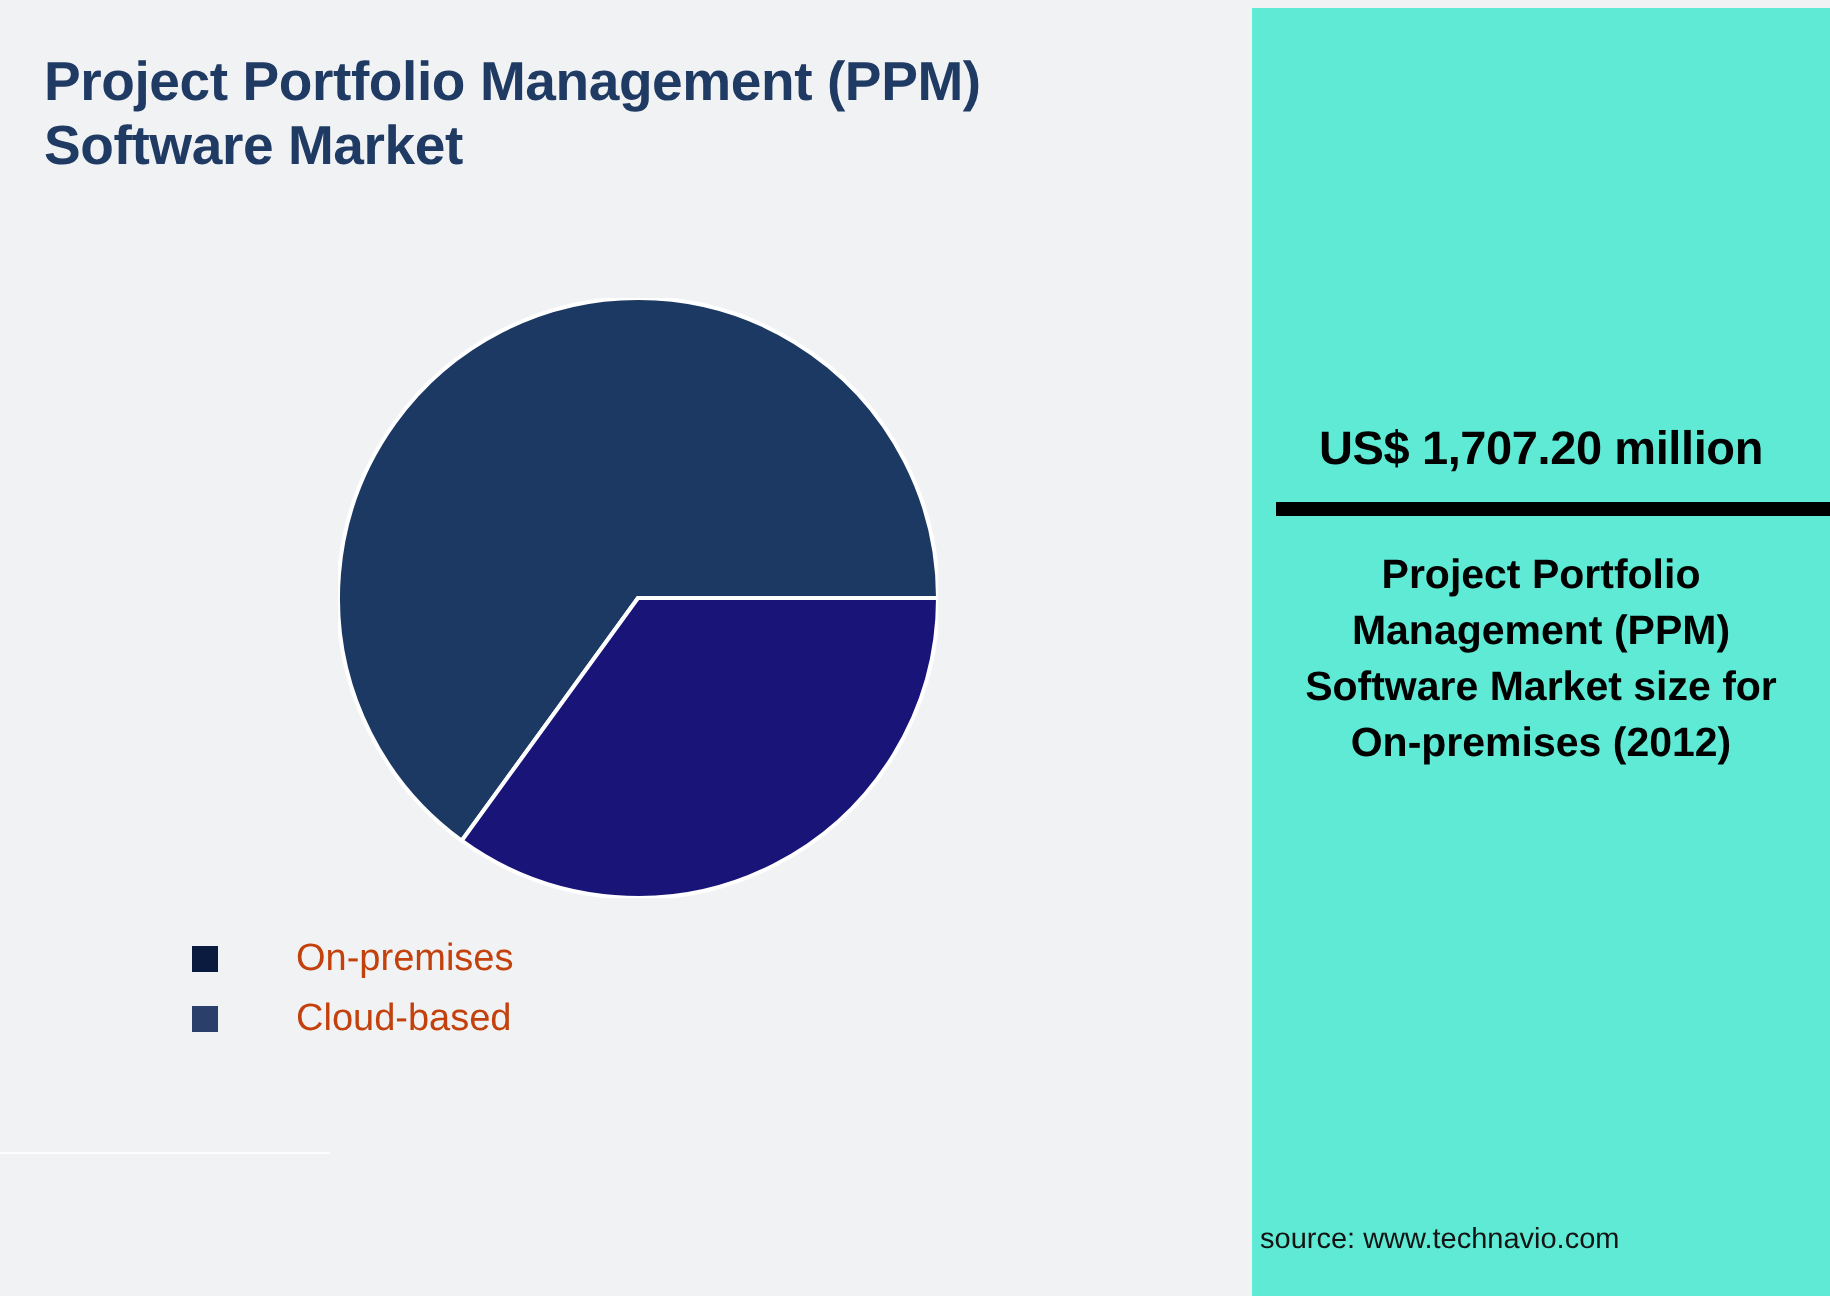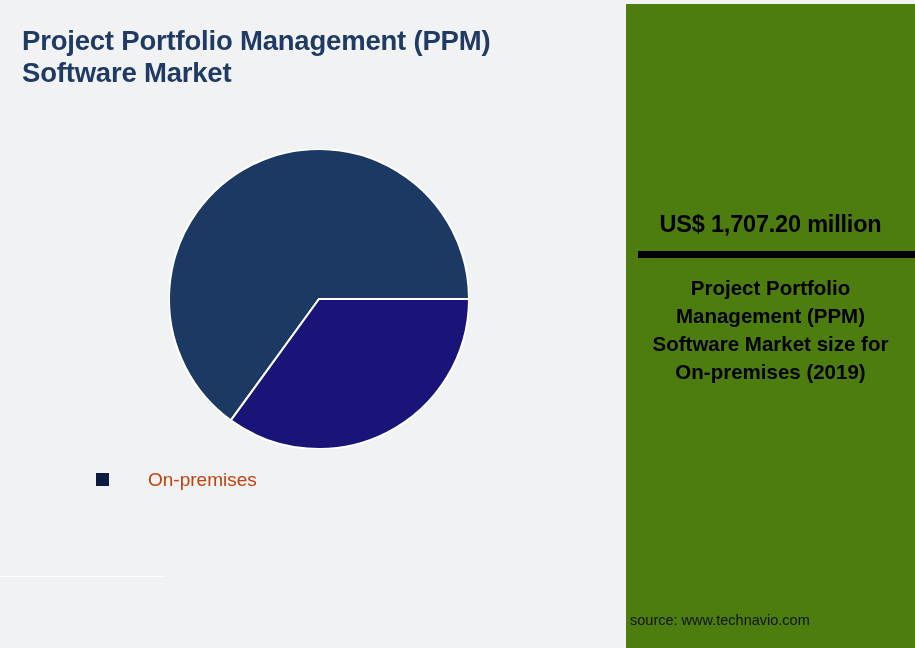--- a/index.html
+++ b/index.html
@@ -99,21 +99,21 @@
     background: #fdfdfe;
   }
 
   
   #right-panel {
     position: absolute;
     left: 626px;
     top: 0;
     width: 289px;
     height: 648px;
-    background: #4d7c0f;
+    background: #5eead4;
   }
   #top-sheen {
     position: absolute;
     left: 0;
     top: 0;
     width: 289px;
     height: 4px;
     background: #f1f2f4;
   }
   #callout-value {
@@ -173,30 +173,34 @@
             <path d="M 150 150 L 61.83 271.35 A 150 150 0 0 0 300.00 150.00 Z" fill="#191478" stroke="#FFFFFF" stroke-width="2"></path>
           </g>
       </svg>
     </div>
 
     <div id="legend">
       <div class="legend-row">
         <span class="legend-swatch" style="background:#0A1B3F"></span>
         <span class="legend-label">On-premises</span>
       </div>
+      <div class="legend-row">
+        <span class="legend-swatch" style="background:#2B3F6B"></span>
+        <span class="legend-label">Cloud-based</span>
+      </div>
     </div>
 
     <div id="bottom-rule"></div>
   </div>
 
   <div id="right-panel">
     <div id="top-sheen"></div>
 
     <div id="callout-value">US$ 1,707.20 million</div>
 
     <div id="callout-bar"></div>
 
-    <div id="callout-caption">Project Portfolio Management (PPM) Software Market size for On-premises (2019)</div>
+    <div id="callout-caption">Project Portfolio Management (PPM) Software Market size for On-premises (2012)</div>
 
     <div id="source-note">source: www.technavio.com</div>
   </div>
 
 </div>
 
 </body></html>

